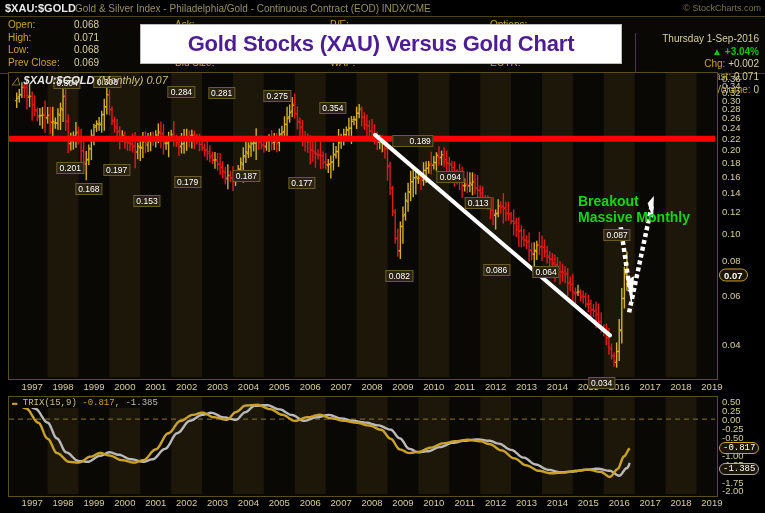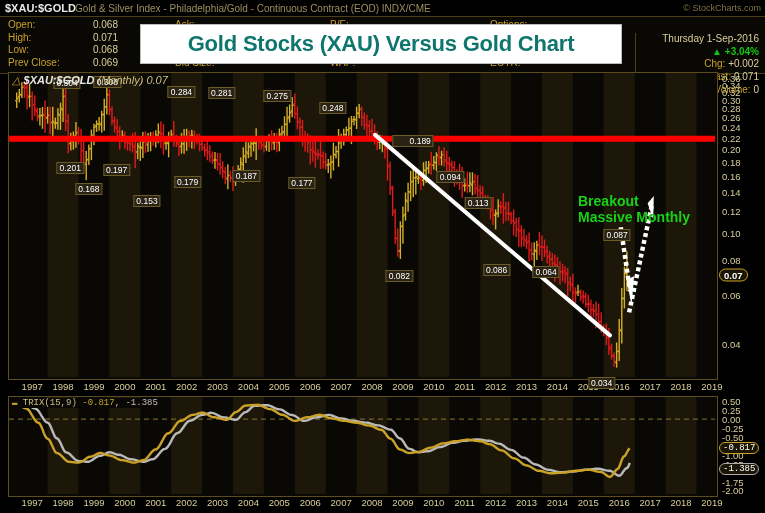--- a/index.html
+++ b/index.html
@@ -11,40 +11,40 @@
   .hdr{position:absolute;left:0;top:0;width:765px;height:16px;background:#000;}
   .hdr-sym{position:absolute;left:5px;top:2px;font-size:11px;font-weight:bold;color:#e8e8e8;}
   .hdr-desc{position:absolute;left:75px;top:3px;font-size:10px;color:#9a8f5e;}
   .hdr-sc{position:absolute;right:4px;top:3px;font-size:9px;color:#7d7447;}
 
   
   .quotebox{position:absolute;left:0;top:16px;width:765px;height:56px;
             background:#0a0805;border-top:1px solid #4a3f16;border-bottom:1px solid #4a3f16;}
   .qcol{position:absolute;top:2px;font-size:10px;color:#c9a227;line-height:12.5px;white-space:nowrap;}
   .qcol .lab{display:inline-block;color:#c9a227;}
-  .qcol .val{display:inline-block;color:#d8cf9a;text-align:right;}
+  .qcol .val{display:inline-block;color:#d8cf9a;}
   .qc1{left:8px;}   .qc1 .lab{width:66px;} .qc1 .val{width:44px;}
   .qc2{left:175px;} .qc2 .lab{width:58px;} .qc2 .val{width:40px;}
   .qc3{left:330px;} .qc3 .lab{width:62px;} .qc3 .val{width:40px;}
   .qc4{left:490px;} .qc4 .lab{width:62px;} .qc4 .val{width:40px;}
 
   
   .rq{position:absolute;right:2px;top:16px;width:128px;height:56px;
       border-left:1px solid #4a3f16;text-align:right;padding-right:4px;box-sizing:border-box;}
   .rq div{font-size:10px;line-height:12.7px;color:#c9a227;}
   .rq .date{color:#d8cf9a;}
   .rq .pct{color:#13c413;font-weight:bold;}
   .rq .arw{color:#13c413;}
   .rq .v{color:#d8cf9a;}
 
   
   .banner{position:absolute;left:140px;top:24px;width:480px;height:38px;
           background:#fff;border:1px solid #bbb;
           display:flex;align-items:center;justify-content:center;}
-  .banner span{font-size:22px;font-weight:bold;color:#0f766e;letter-spacing:-0.2px;}
+  .banner span{font-size:22px;font-weight:bold;color:#4c1d95;letter-spacing:-0.2px;}
 
   
   .pane{position:absolute;background:#0a0805;}
   #mainpane{left:8px;top:72px;width:708px;height:306px;border:1px solid #5b4d1d;}
   #trixpane{left:8px;top:396px;width:708px;height:99px;border:1px solid #5b4d1d;}
   .plotlabel{position:absolute;left:3px;top:1px;font-size:11px;color:#cbbf84;z-index:9;white-space:nowrap;font-style:italic;}
   .plotlabel b{color:#e8e8e8;}
   .trixlabel{position:absolute;left:3px;top:1px;font-size:9px;color:#cbbf84;z-index:9;
              font-family:"Liberation Mono",monospace;background:#0a0805;padding-right:3px;white-space:nowrap;}
   .trixlabel .v1{color:#c9a227;} .trixlabel .v2{color:#bdbdbd;}
@@ -872,21 +872,21 @@
       <div class="callout" style="left: 79.7877px; top: 116.282px;">0.168</div>
       <div class="callout" style="left: 98.326px; top: 8.84632px;">0.308</div>
       <div class="callout" style="left: 107.595px; top: 96.9896px;">0.197</div>
       <div class="callout" style="left: 138px; top: 127.613px;">0.153</div>
       <div class="callout" style="left: 172.479px; top: 18.675px;">0.284</div>
       <div class="callout" style="left: 178.659px; top: 108.598px;">0.179</div>
       <div class="callout" style="left: 212.646px; top: 19.9616px;">0.281</div>
       <div class="callout" style="left: 237.363px; top: 103.301px;">0.187</div>
       <div class="callout" style="left: 268.26px; top: 22.5766px;">0.275</div>
       <div class="callout" style="left: 292.978px; top: 109.96px;">0.177</div>
-      <div class="callout" style="left: 323.875px; top: 35.0969px;">0.248</div>
+      <div class="callout" style="left: 323.875px; top: 35.0969px;">0.354</div>
       <div class="callout" style="left: 373.311px; top: 203.179px; margin-left: 17px;">0.082</div>
       <div class="callout" style="left: 404.208px; top: 68.0123px; padding-left: 16px;">0.189</div>
       <div class="callout" style="left: 441.284px; top: 103.509px;">0.094</div>
       <div class="callout" style="left: 469.092px; top: 130.329px;">0.113</div>
       <div class="callout" style="left: 487.63px; top: 197.409px;">0.086</div>
       <div class="callout" style="left: 537.066px; top: 199.206px;">0.064</div>
       <div class="callout" style="left: 592.681px; top: 309.839px;">0.034</div>
       <div class="callout" style="left: 608.129px; top: 162.008px;">0.087</div>
     </div>
   <div class="yaxis" id="mainyaxis" style="left:722px;top:72px;width:42px;height:306px;">

